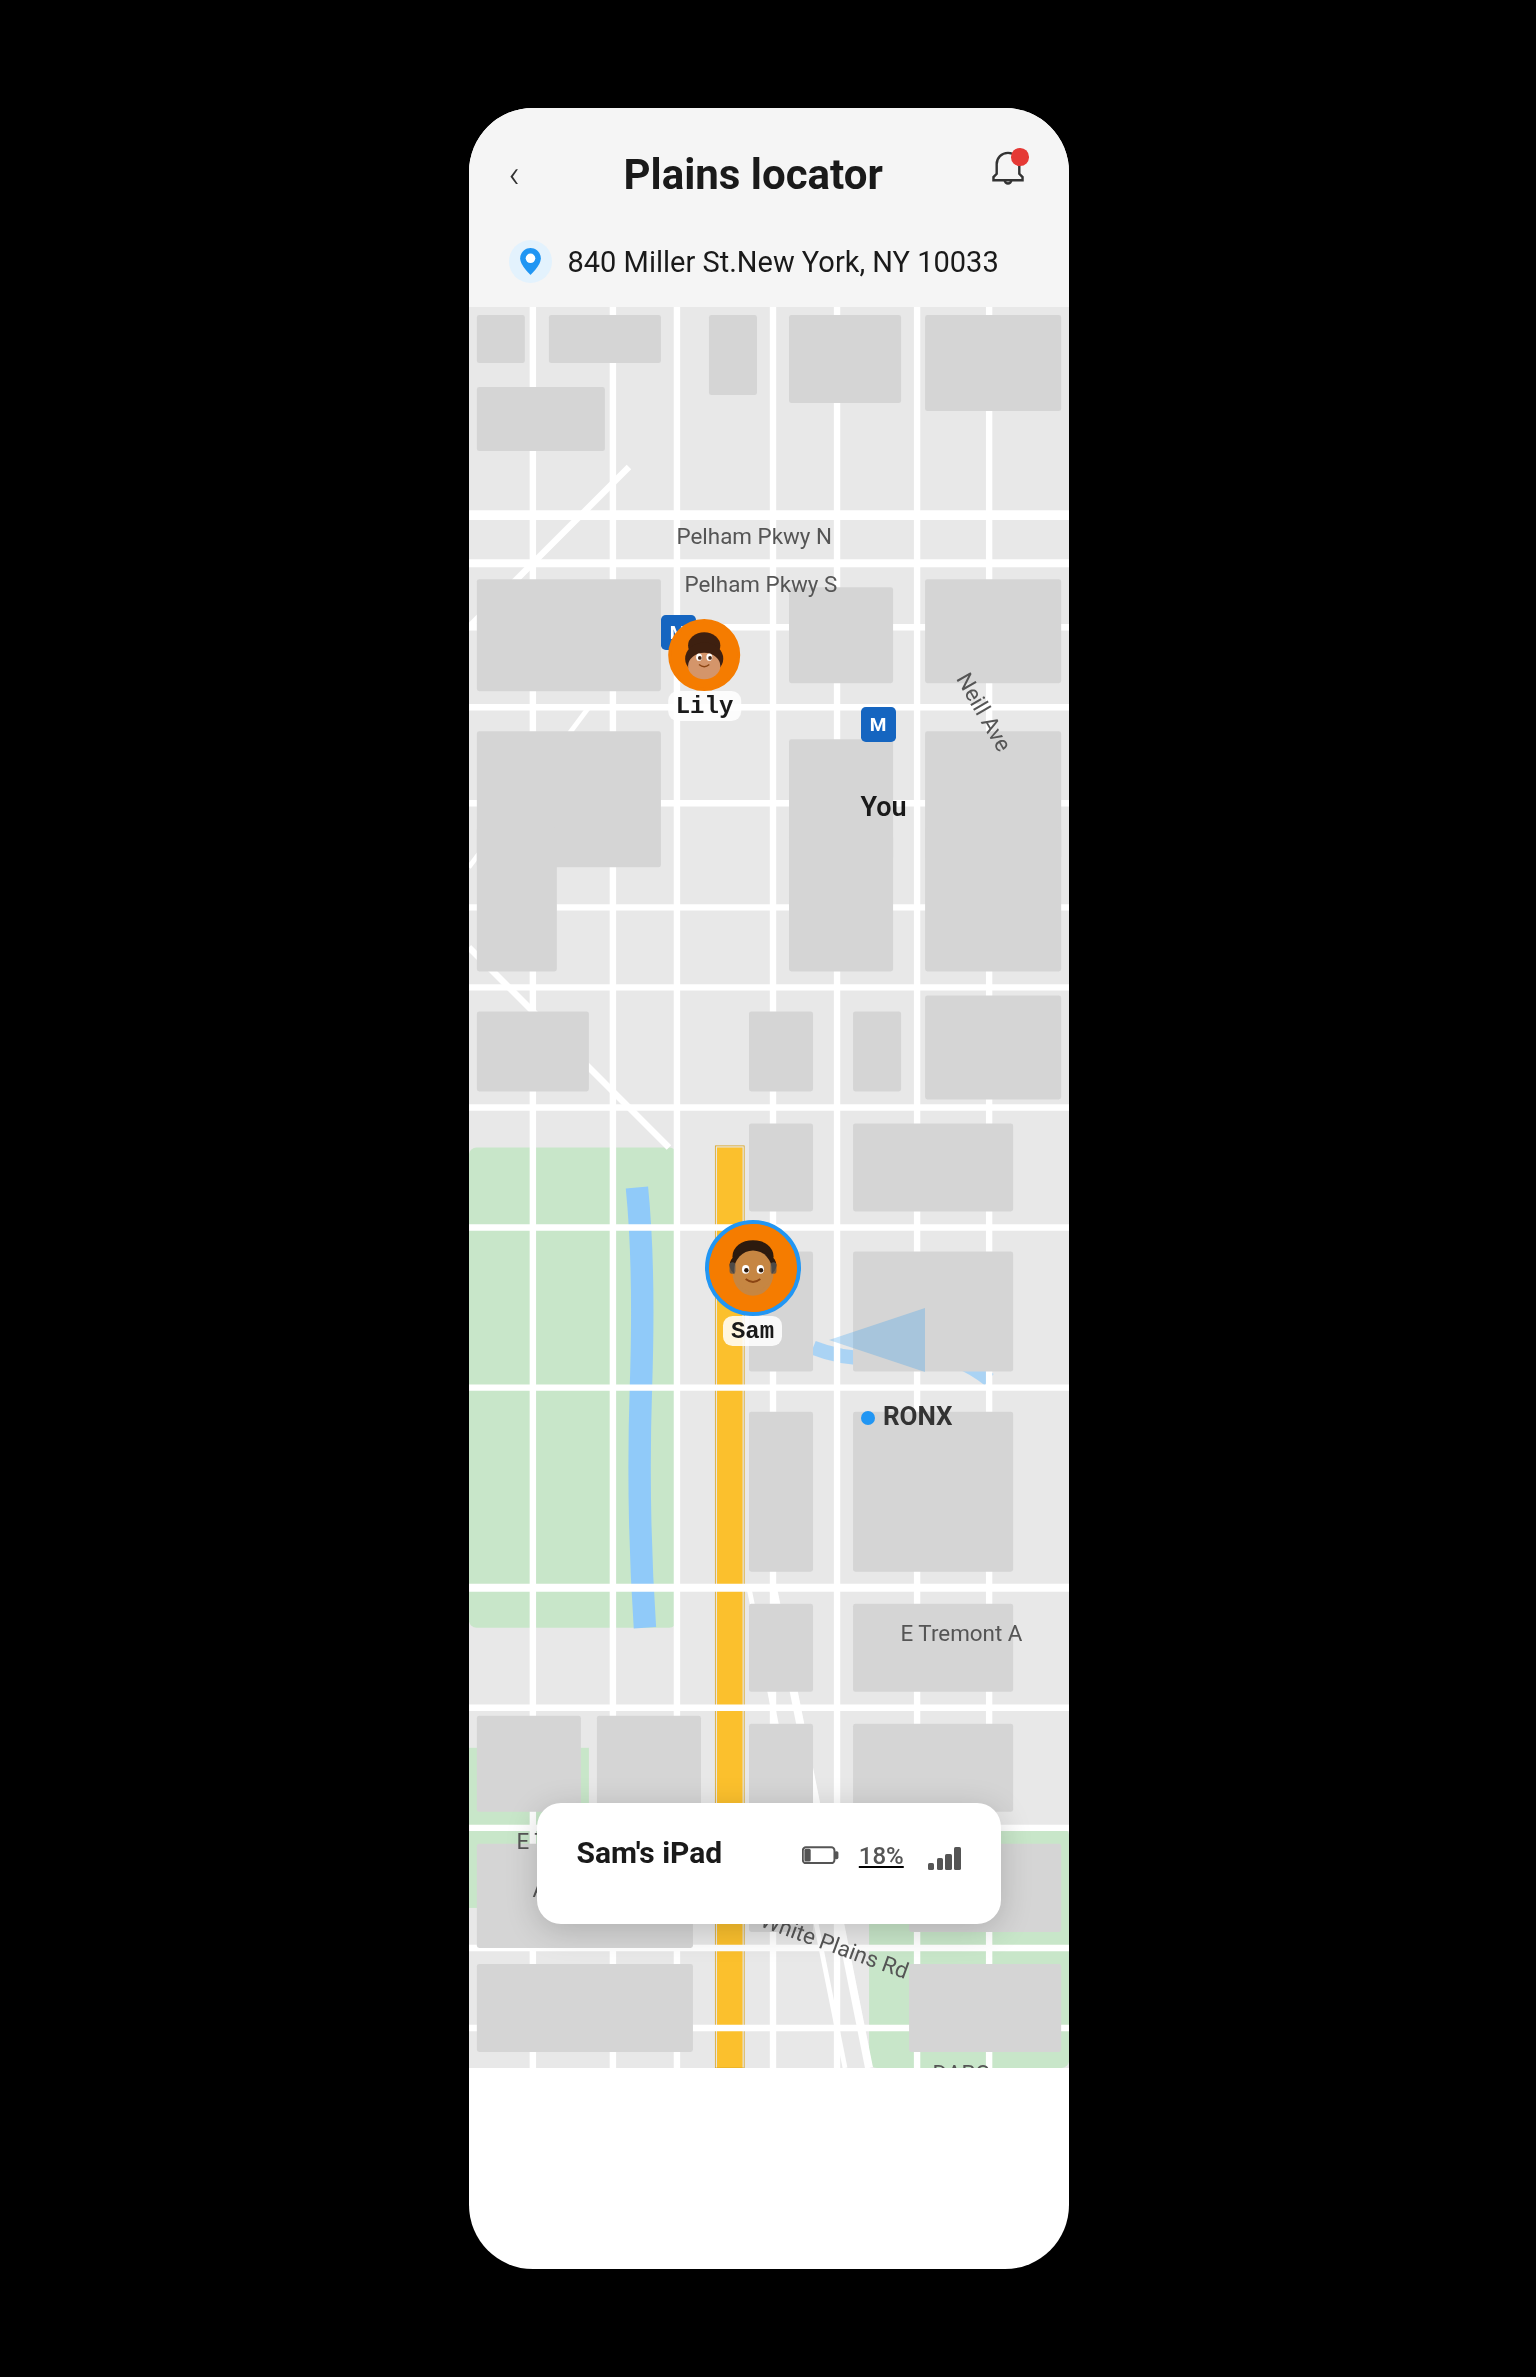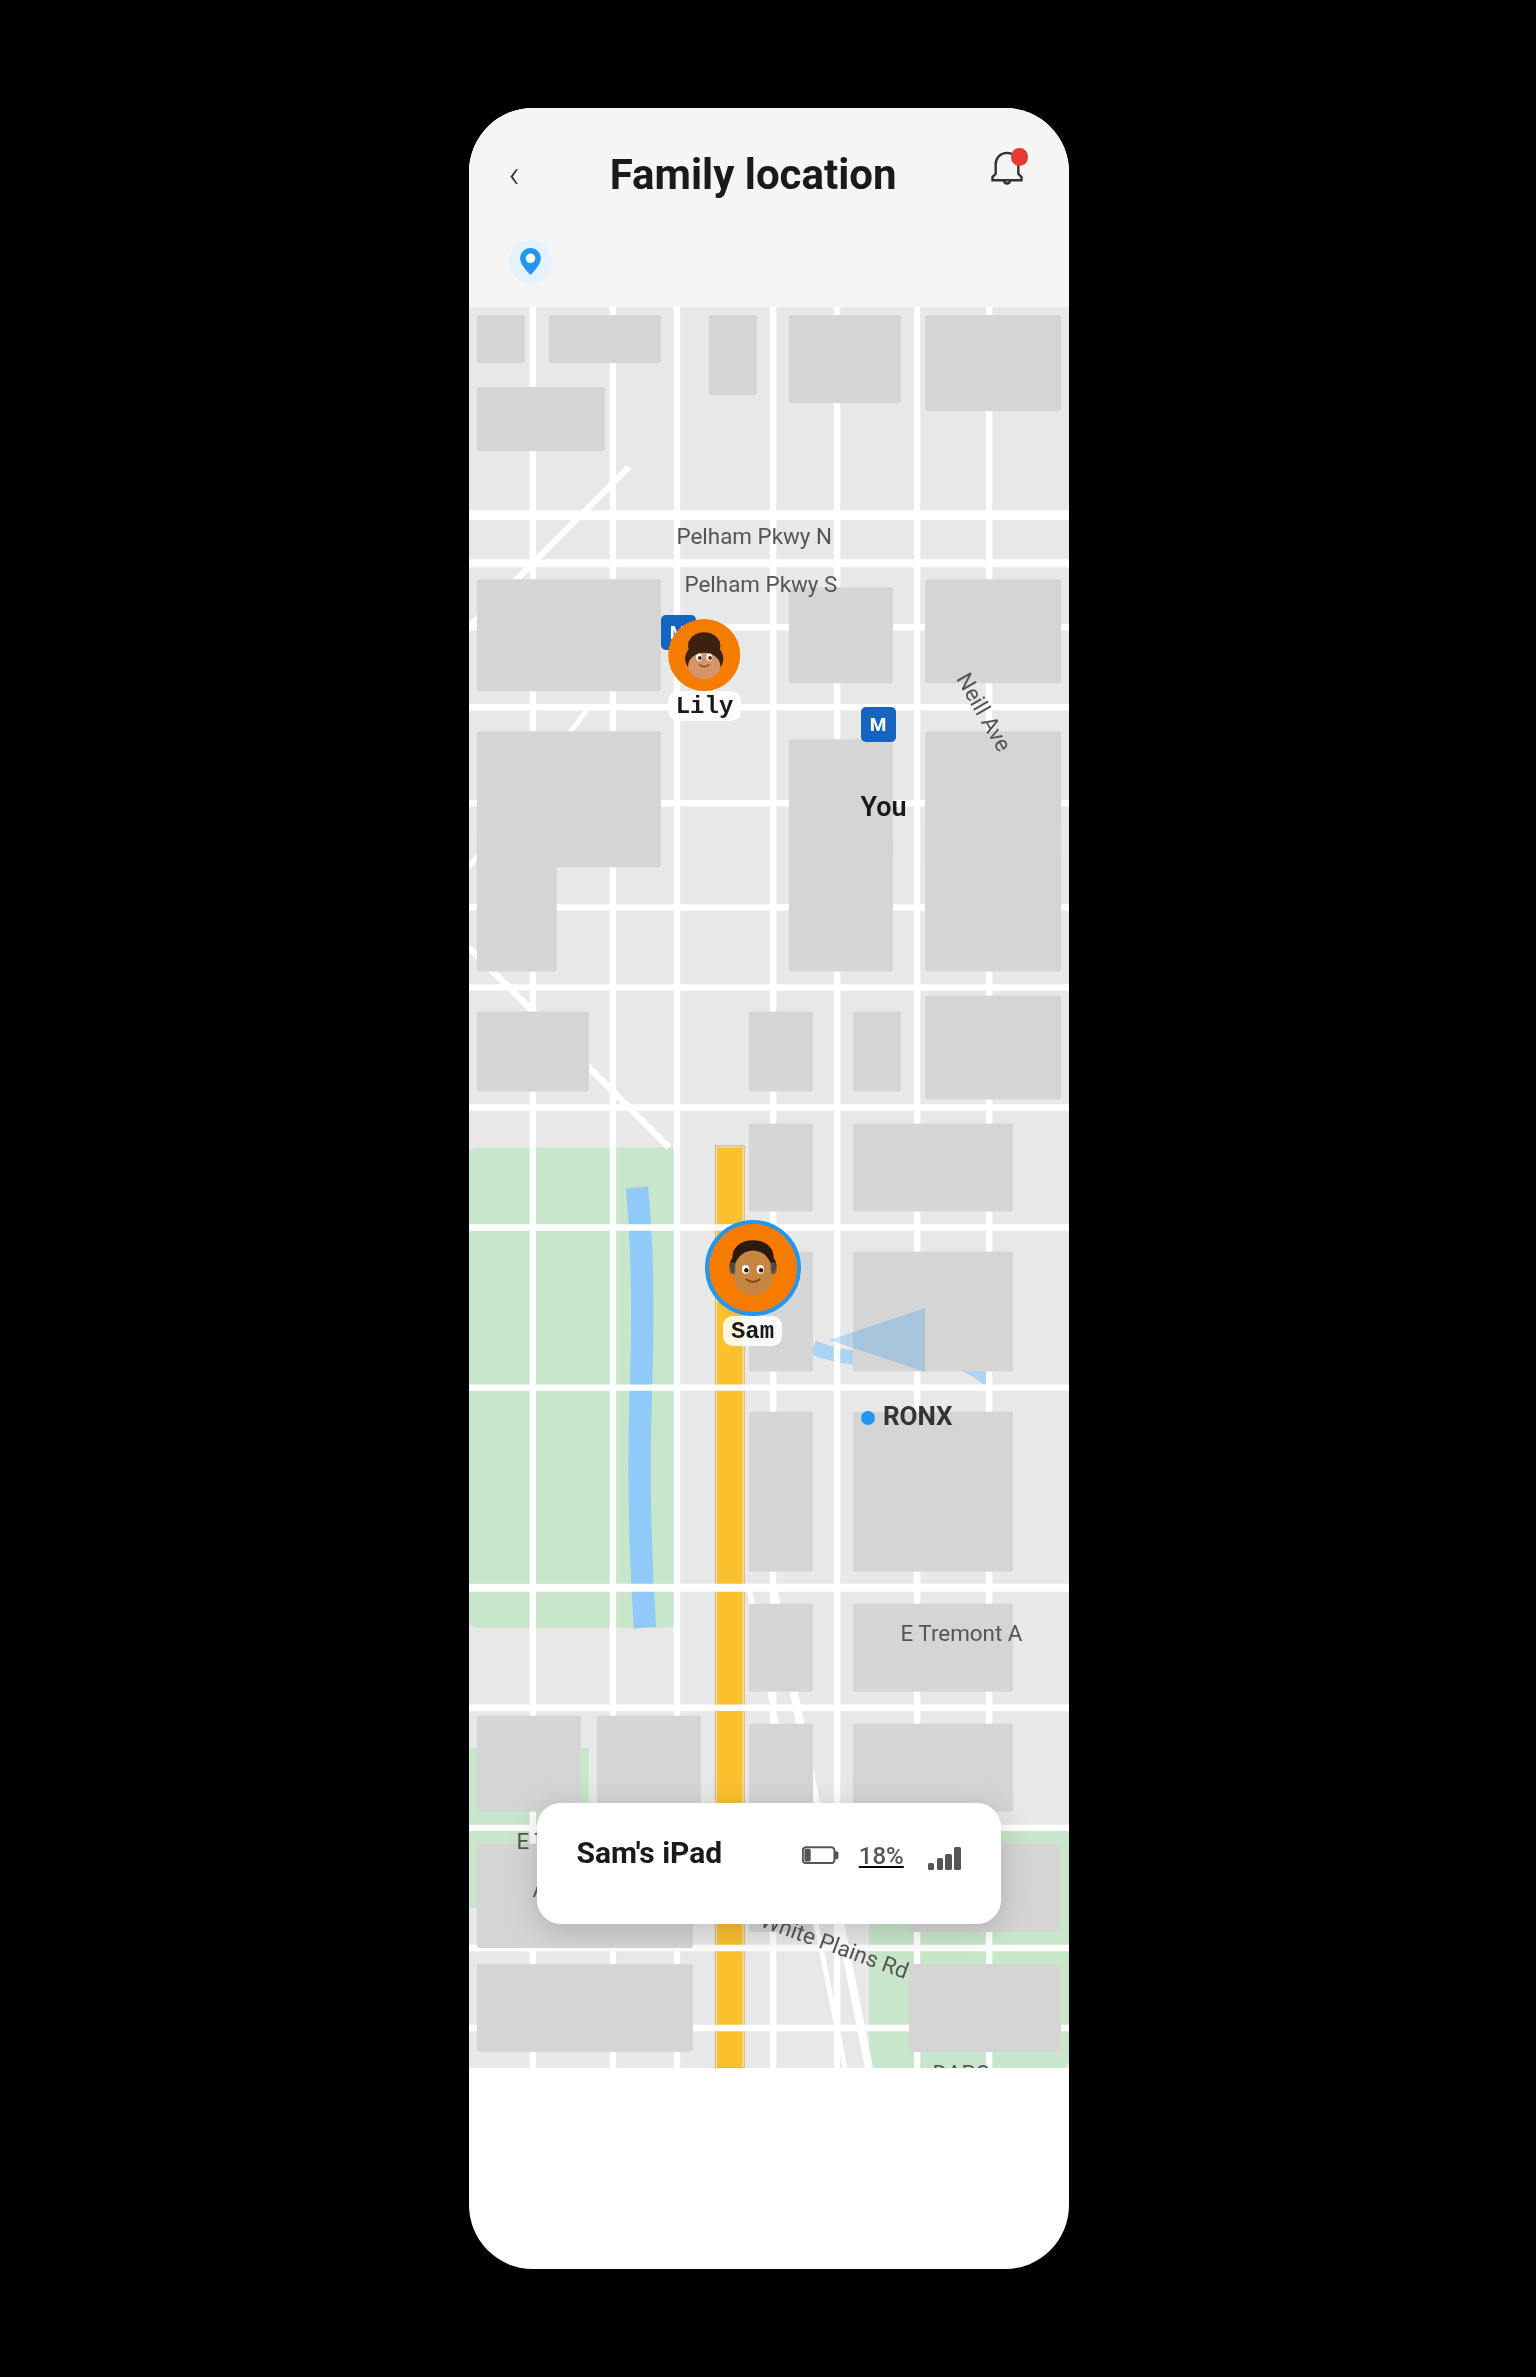--- a/index.html
+++ b/index.html
@@ -266,36 +266,37 @@
       margin-right: 32px;
     }
   </style>
 </head>
 <body>
 
 <div class="phone-container">
 
   <div class="header">
     <div class="back-btn">‹</div>
-    <div class="title">Family location</div>
+    <div class="title">Plains locator</div>
     <div class="notif-btn">
       <svg width="42" height="42" viewBox="0 0 52 52">
         <path d="M26 6 C18 6 12 12 12 20 L12 32 L8 36 L8 40 L44 40 L44 36 L40 32 L40 20 C40 12 34 6 26 6 Z" fill="none" stroke="#333" stroke-width="3"></path>
         <path d="M22 40 C22 42 24 44 26 44 C28 44 30 42 30 40" fill="none" stroke="#333" stroke-width="3"></path>
       </svg>
       <div class="notif-badge"></div>
     </div>
   </div>
 
   <div class="address-bar">
     <svg class="location-pin-icon" viewBox="0 0 54 54">
       <circle cx="27" cy="27" r="27" fill="#E3F2FD"></circle>
       <path d="M27 10 C20 10 14 16 14 23 C14 32 27 44 27 44 C27 44 40 32 40 23 C40 16 34 10 27 10 Z" fill="#2196F3"></path>
       <circle cx="27" cy="23" r="6" fill="white"></circle>
     </svg>
+    <span class="address-text">840 Miller St.New York, NY 10033</span>
   </div>
 
   <div class="map-area">
 
     <svg class="map-bg" viewBox="0 0 750 2200" preserveAspectRatio="xMidYMid slice">
 
       <rect width="750" height="2200" fill="#e8e8e8"></rect>
 
       <rect x="0" y="1050" width="260" height="600" fill="#C8E6C9" rx="10"></rect>
       <rect x="500" y="1900" width="250" height="300" fill="#C8E6C9" rx="10"></rect>

